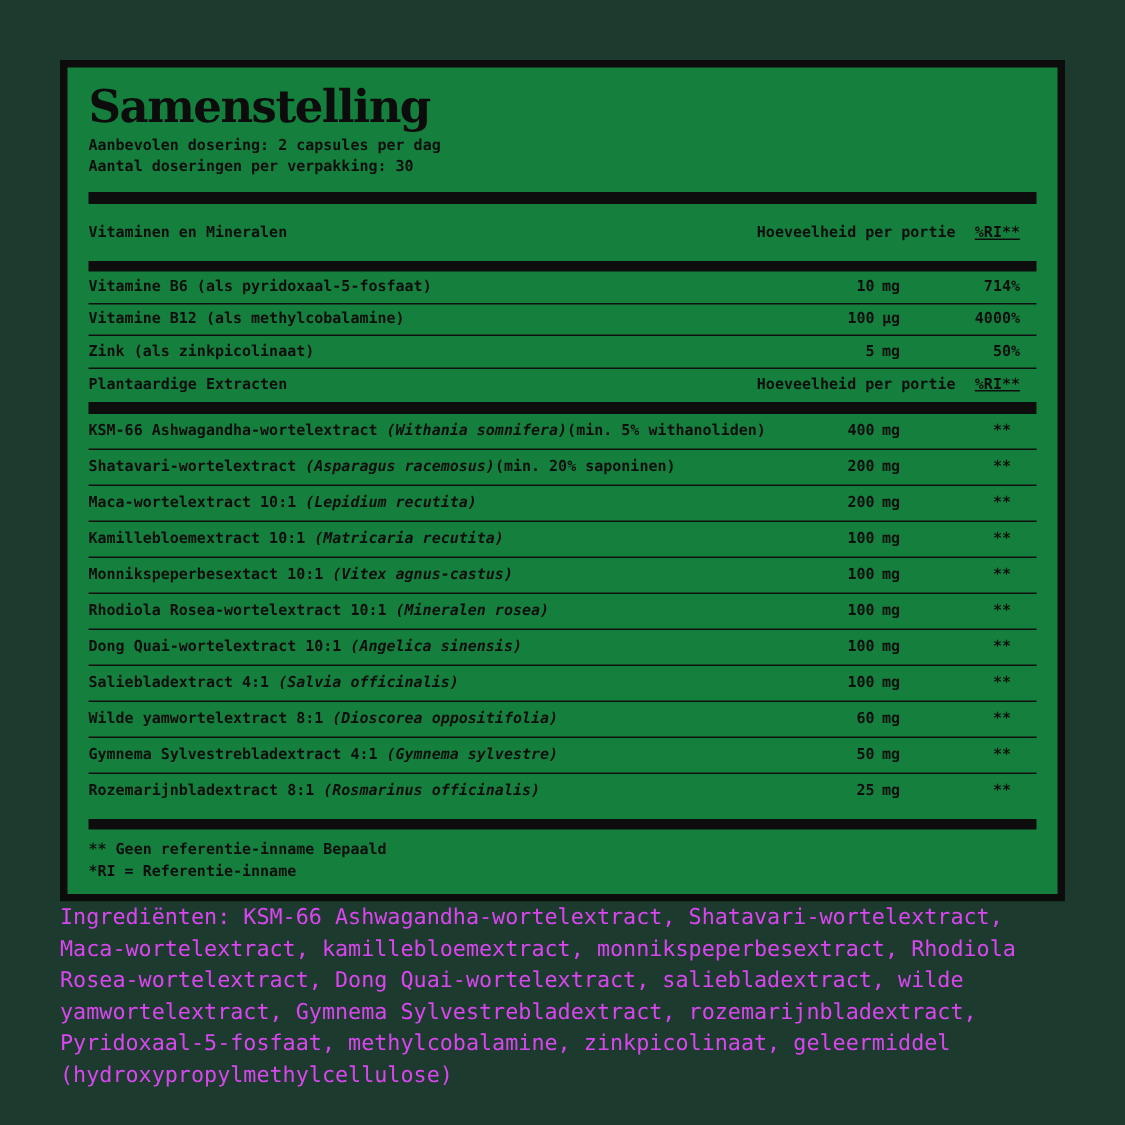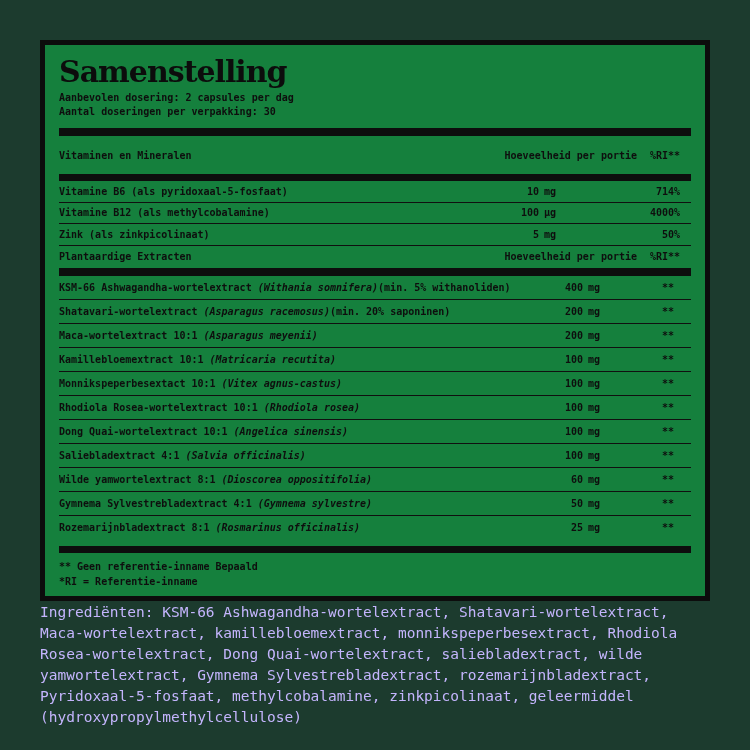--- a/index.html
+++ b/index.html
@@ -33,30 +33,30 @@
   .hdr1 { height:38px; }
   .hdr2 { height:22px; }
   .name { flex:1; min-width:0; white-space:nowrap; overflow:visible; }
   .latin { font-style:italic; margin-left:6px; }
   .amt { width:140px; flex-shrink:0; display:flex; align-items:flex-start; padding-right:36px; }
   .num { flex:1; text-align:right; }
   .unit { width:21px; text-align:left; padding-left:5px; }
   .ri { width:51px; flex-shrink:0; text-align:right; padding-right:11px; }
   .ri.stars { padding-right:17px; }
   .hdr-amt { width:140px; flex-shrink:0; text-align:right; padding-right:3px; }
-  .hdr-ri { width:51px; flex-shrink:0; text-align:right; padding-right:11px; }
-  .vrow { height:21.5px; border-bottom:1.5px solid #101010;gap:44px; }
+  .hdr-ri { width:51px; flex-shrink:0; text-align:right; padding-right:11px;text-decoration:underline; }
+  .vrow { height:21.5px; border-bottom:1.5px solid #101010; }
   .erow { height:24px; border-bottom:1.5px solid #101010; }
   .erow.last { border-bottom:none; }
   .erows { padding-bottom:6px; }
   .footnotes { margin-top:6px; font-size:10px; line-height:15px; font-weight:700; }
   .ingredients {
     position:absolute; left:40px; top:602px; width:672px;
     font-size:14.5px; line-height:21px;
-    color:#c4b5fd;
+    color:#d946ef;
     white-space:normal;
   }
 </style>
 </head>
 <body>
 
 <div class="card">
 
   <div class="label-title">Samenstelling</div>
 
@@ -121,21 +121,21 @@
     </div>
     <div class="row erow">
       <span class="name"><span>Shatavari-wortelextract</span><span class="latin">(Asparagus racemosus)</span><span>(min. 20% saponinen)</span></span>
       <span class="amt">
           <span class="num">200</span>
           <span class="unit">mg</span>
         </span>
       <span class="ri stars">**</span>
     </div>
     <div class="row erow">
-      <span class="name"><span>Maca-wortelextract 10:1</span><span class="latin">(Asparagus meyenii)</span><span></span></span>
+      <span class="name"><span>Maca-wortelextract 10:1</span><span class="latin">(Lepidium recutita)</span><span></span></span>
       <span class="amt">
           <span class="num">200</span>
           <span class="unit">mg</span>
         </span>
       <span class="ri stars">**</span>
     </div>
     <div class="row erow">
       <span class="name"><span>Kamillebloemextract 10:1</span><span class="latin">(Matricaria recutita)</span><span></span></span>
       <span class="amt">
           <span class="num">100</span>
@@ -145,21 +145,21 @@
     </div>
     <div class="row erow">
       <span class="name"><span>Monnikspeperbesextact 10:1</span><span class="latin">(Vitex agnus-castus)</span><span></span></span>
       <span class="amt">
           <span class="num">100</span>
           <span class="unit">mg</span>
         </span>
       <span class="ri stars">**</span>
     </div>
     <div class="row erow">
-      <span class="name"><span>Rhodiola Rosea-wortelextract 10:1</span><span class="latin">(Rhodiola rosea)</span><span></span></span>
+      <span class="name"><span>Rhodiola Rosea-wortelextract 10:1</span><span class="latin">(Mineralen rosea)</span><span></span></span>
       <span class="amt">
           <span class="num">100</span>
           <span class="unit">mg</span>
         </span>
       <span class="ri stars">**</span>
     </div>
     <div class="row erow">
       <span class="name"><span>Dong Quai-wortelextract 10:1</span><span class="latin">(Angelica sinensis)</span><span></span></span>
       <span class="amt">
           <span class="num">100</span>

